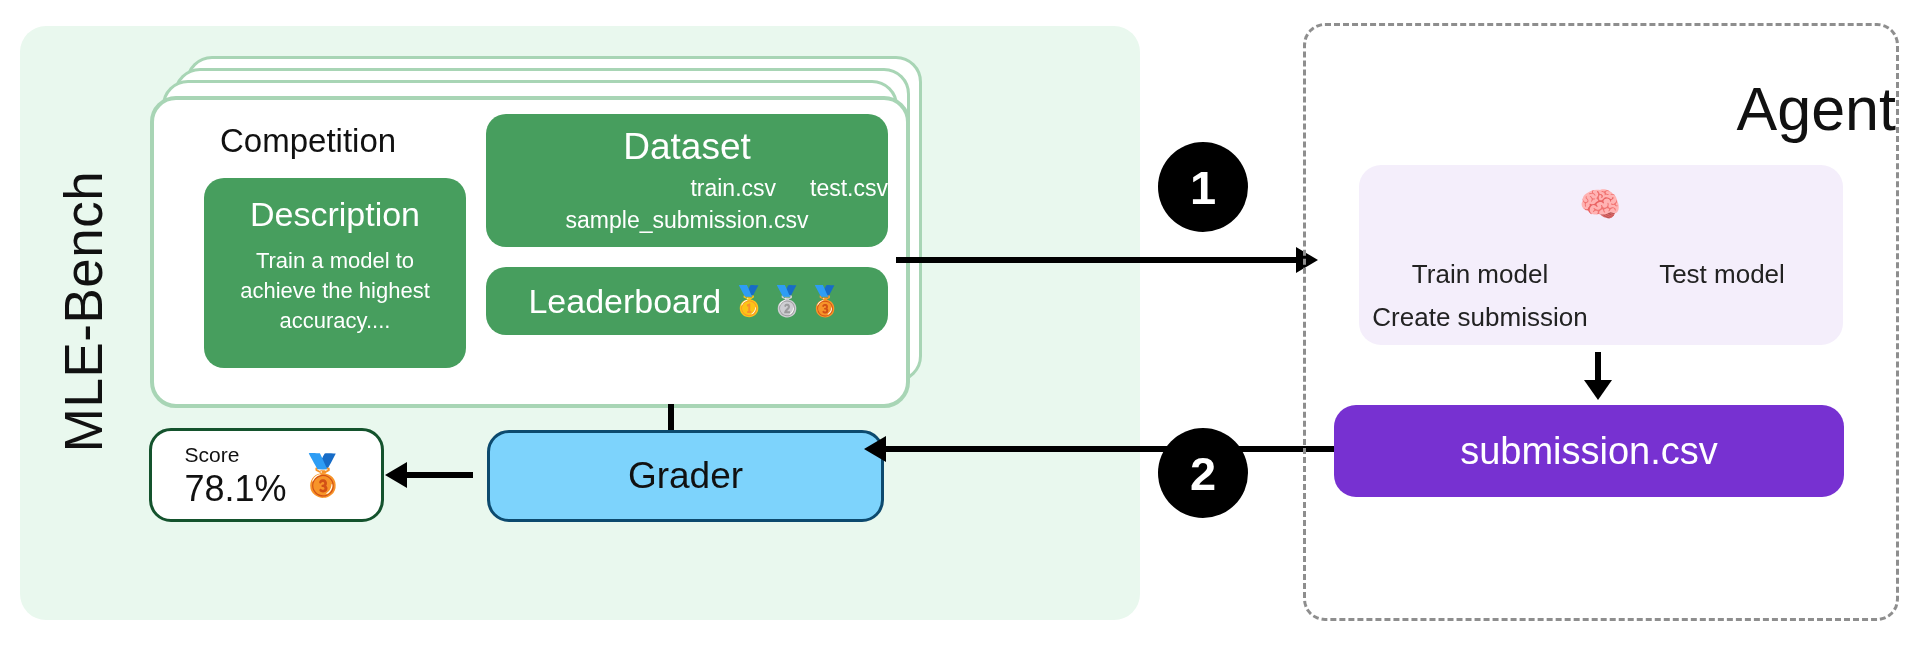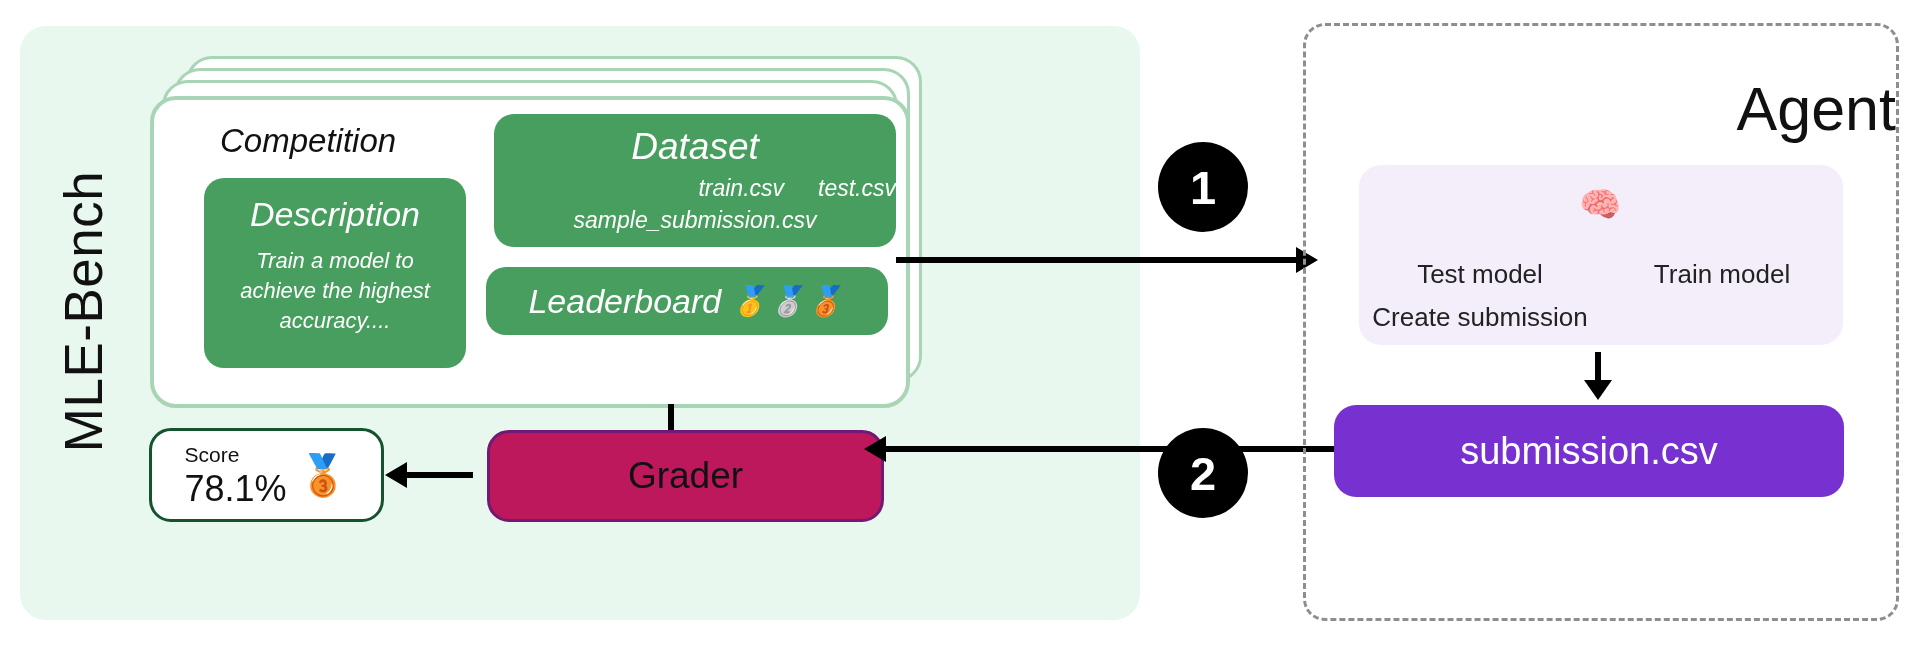--- a/index.html
+++ b/index.html
@@ -59,21 +59,20 @@
     background: #ffffff;
     border: 3px solid #a8d5b5;
     border-radius: 26px;
   }
   .sheet-3 { left: 36px; top: 0px;  width: 730px; height: 320px; }
   .sheet-2 { left: 24px; top: 12px; width: 730px; height: 320px; }
   .sheet-1 { left: 12px; top: 24px; width: 730px; height: 320px; }
   .sheet-front {
     left: 0px; top: 40px; width: 752px; height: 304px;
     border-width: 4px;
-    font-style: italic;
   }
 
   .competition-title {
     position: absolute;
     left: 66px;
     top: 22px;
     font-size: 33px;
     color: #111111;
   }
 
@@ -103,21 +102,20 @@
     margin-top: 10px;
     padding: 0 12px;
   }
 
   .dataset-box {
     left: 332px;
     top: 14px;
     width: 402px;
     height: 133px;
     padding-top: 8px;
-    margin-left: 8px;
   }
   .dataset-head {
     font-size: 37px;
     line-height: 50px;
   }
   .dataset-files-row {
     font-size: 23px;
     line-height: 32px;
     display: flex;
     justify-content: flex-end;
@@ -166,22 +164,22 @@
     border-top: 20px solid #000000;
   }
 
   
   .grader-box {
     position: absolute;
     left: 467px;
     top: 404px;
     width: 397px;
     height: 92px;
-    background: #be185d;
-    border: 3px solid #701a75;
+    background: #7dd3fc;
+    border: 3px solid #0c4a6e;
     border-radius: 22px;
     display: flex;
     align-items: center;
     justify-content: center;
     font-size: 37px;
     color: #111111;
     box-sizing: border-box;
   }
 
   
@@ -457,22 +455,22 @@
 
   <div class="agent-panel">
     <div class="agent-title">Agent</div>
   </div>
 
   <div class="thinking-box">
     <div class="thinking-row">
       <span class="brain-icon">🧠</span>
     </div>
     <div class="actions-grid">
+      <span>Train model</span>
       <span>Test model</span>
-      <span>Train model</span>
       <span>Create submission</span>
     </div>
   </div>
 
   <div class="arrow-agent-down"></div>
 
   <div class="submission-box">
     <span>submission.csv</span>
   </div>
 

